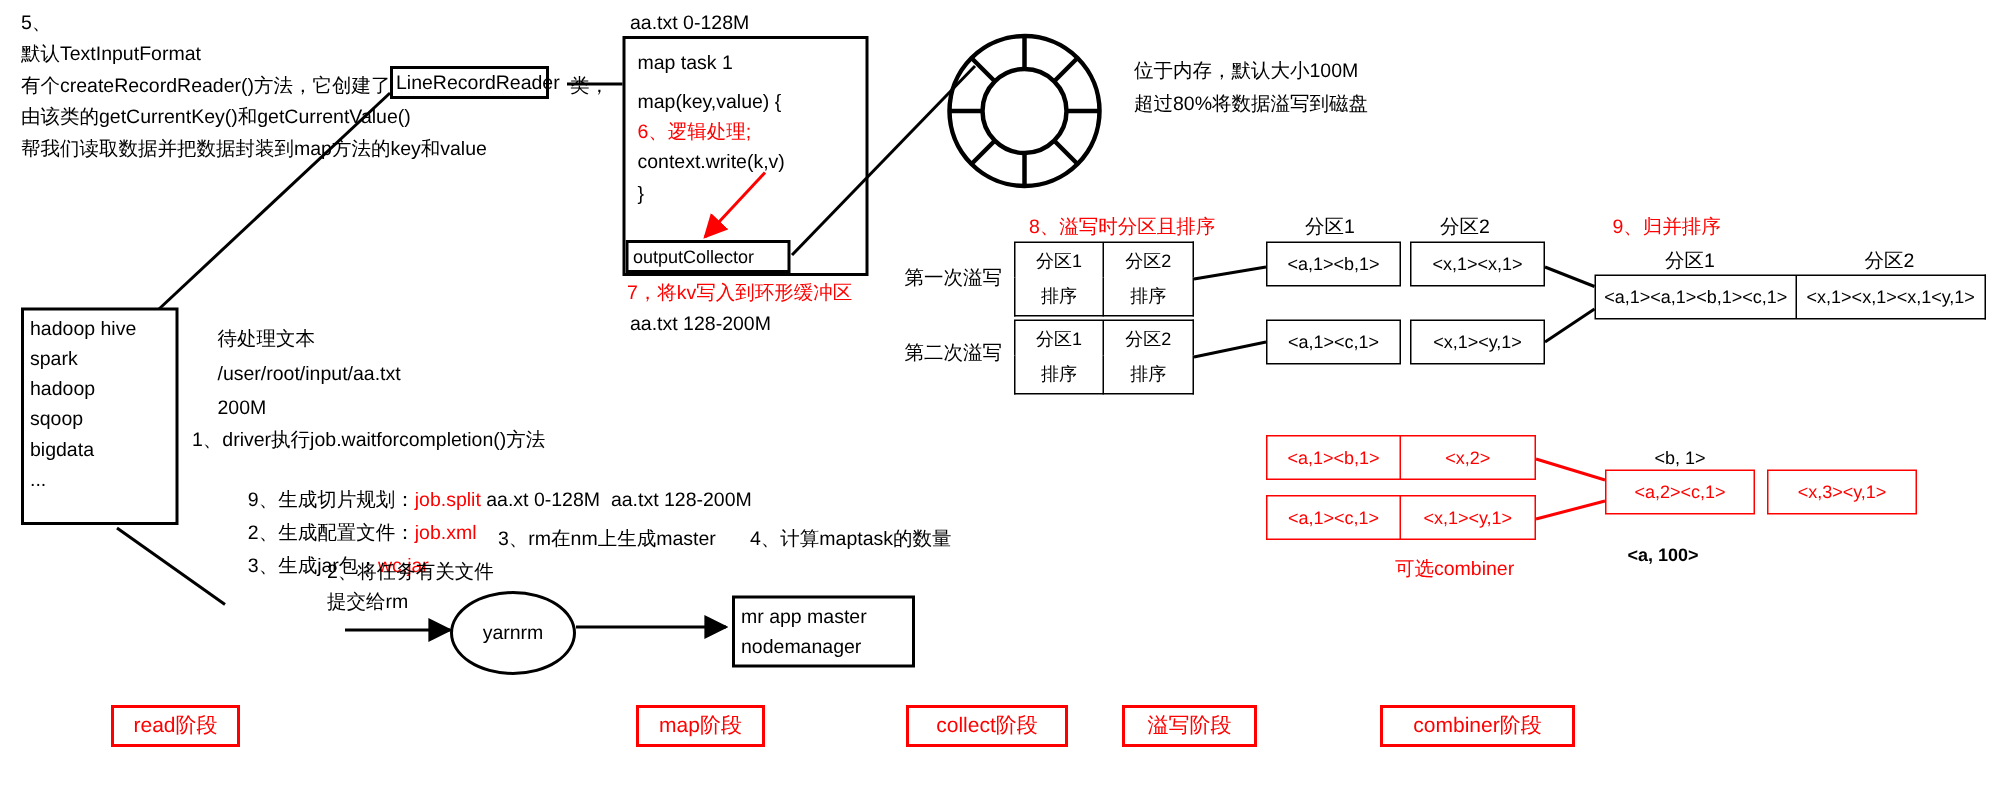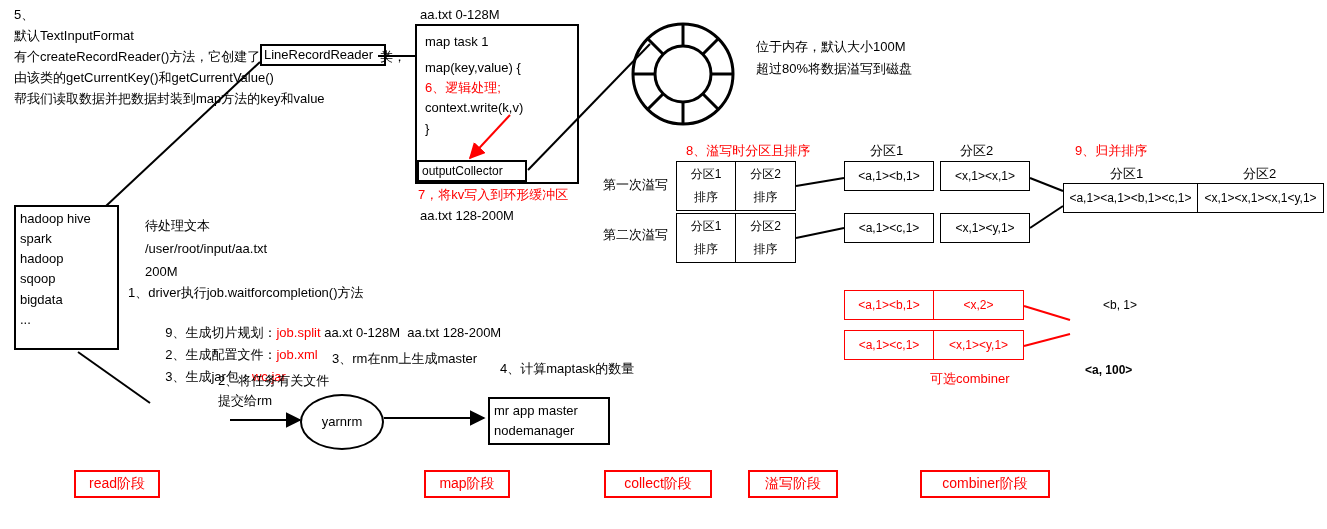--- a/index.html
+++ b/index.html
@@ -95,21 +95,21 @@
     pointer-events: none;
   }
 </style>
 </head>
 <body>
 <div class="stage">
 
 <div class="txt" style="left:14px; top:6px;">5、</div>
 <div class="txt" style="left:14px; top:27px;">默认TextInputFormat</div>
 <div class="txt" style="left:14px; top:48px;">有个createRecordReader()方法，它创建了</div>
-<div class="box" style="left:260px; top:44px; width:126px; height:22px; padding:0 2px; display:flex; align-items:center;">
+<div class="box" style="left:260px; top:44px; width:106px; height:22px; padding:0 2px; display:flex; align-items:center;">
       <span>LineRecordReader</span>
     </div>
 <div class="txt" style="left:380px; top:48px;">类，</div>
 <div class="txt" style="left:14px; top:69px;">由该类的getCurrentKey()和getCurrentValue()</div>
 <div class="txt" style="left:14px; top:90px;">帮我们读取数据并把数据封装到map方法的key和value</div>
 
 <div class="box" style="left:14px; top:205px; width:105px; height:145px; line-height:1.55;">
   <div>hadoop hive</div>
   <div>spark</div>
   <div>hadoop</div>
@@ -127,21 +127,21 @@
 </div>
 <div class="txt" style="left:158px; top:328px;">
   <span>2、生成配置文件：</span><span class="red-text">job.xml</span>
 </div>
 <div class="txt" style="left:158px; top:350px;">
   <span>3、生成jar包：</span><span class="red-text">wc.jar</span>
 </div>
 <div class="txt" style="left:218px; top:372px;">2、将任务有关文件</div>
 <div class="txt" style="left:218px; top:392px;">提交给rm</div>
 <div class="txt" style="left:332px; top:350px;">3、rm在nm上生成master</div>
-<div class="txt" style="left:500px; top:360px;text-align:right;">4、计算maptask的数量</div>
+<div class="txt" style="left:500px; top:350px;text-align:right;">4、计算maptask的数量</div>
 
 <div class="oval" style="left:300px; top:394px; width:84px; height:56px; flex-direction:row; line-height:1.3;">
   <span>yarn</span>
   <span>rm</span>
 </div>
 
 <div class="box" style="left:488px; top:397px; width:122px; height:48px; line-height:1.5;">
   <div>mr app master</div>
   <div>nodemanager</div>
 </div>
@@ -225,20 +225,24 @@
   <div class="cell2" style="width:90px; height:30px;">&lt;a,1&gt;&lt;b,1&gt;</div>
   <div class="cell2" style="width:90px; height:30px; border-left:none;">&lt;x,2&gt;</div>
 </div>
 <div class="row" style="left:844px; top:330px;">
   <div class="cell2" style="width:90px; height:30px;">&lt;a,1&gt;&lt;c,1&gt;</div>
   <div class="cell2" style="width:90px; height:30px; border-left:none;">&lt;x,1&gt;&lt;y,1&gt;</div>
 </div>
 <div class="txt red-text" style="left:930px; top:370px;">可选combiner</div>
 
 <div class="txt" style="left:1103px; top:297px; font-size:12px;">&lt;b, 1&gt;</div>
+<div class="row" style="left:1070px; top:313px;">
+  <div class="cell2" style="width:100px; height:30px;">&lt;a,2&gt;&lt;c,1&gt;</div>
+  <div class="cell2" style="width:100px; height:30px; margin-left:8px;">&lt;x,3&gt;&lt;y,1&gt;</div>
+</div>
 <div class="txt" style="left:1085px; top:362px; font-size:12px;font-weight:bold;">&lt;a, 100&gt;</div>
 
 <div class="red-box" style="left:74px;  top:470px; width:86px;  height:28px;">
       <span>read阶段</span>
     </div>
 <div class="red-box" style="left:424px; top:470px; width:86px;  height:28px;">
       <span>map阶段</span>
     </div>
 <div class="red-box" style="left:604px; top:470px; width:108px; height:28px;">
       <span>collect阶段</span>

